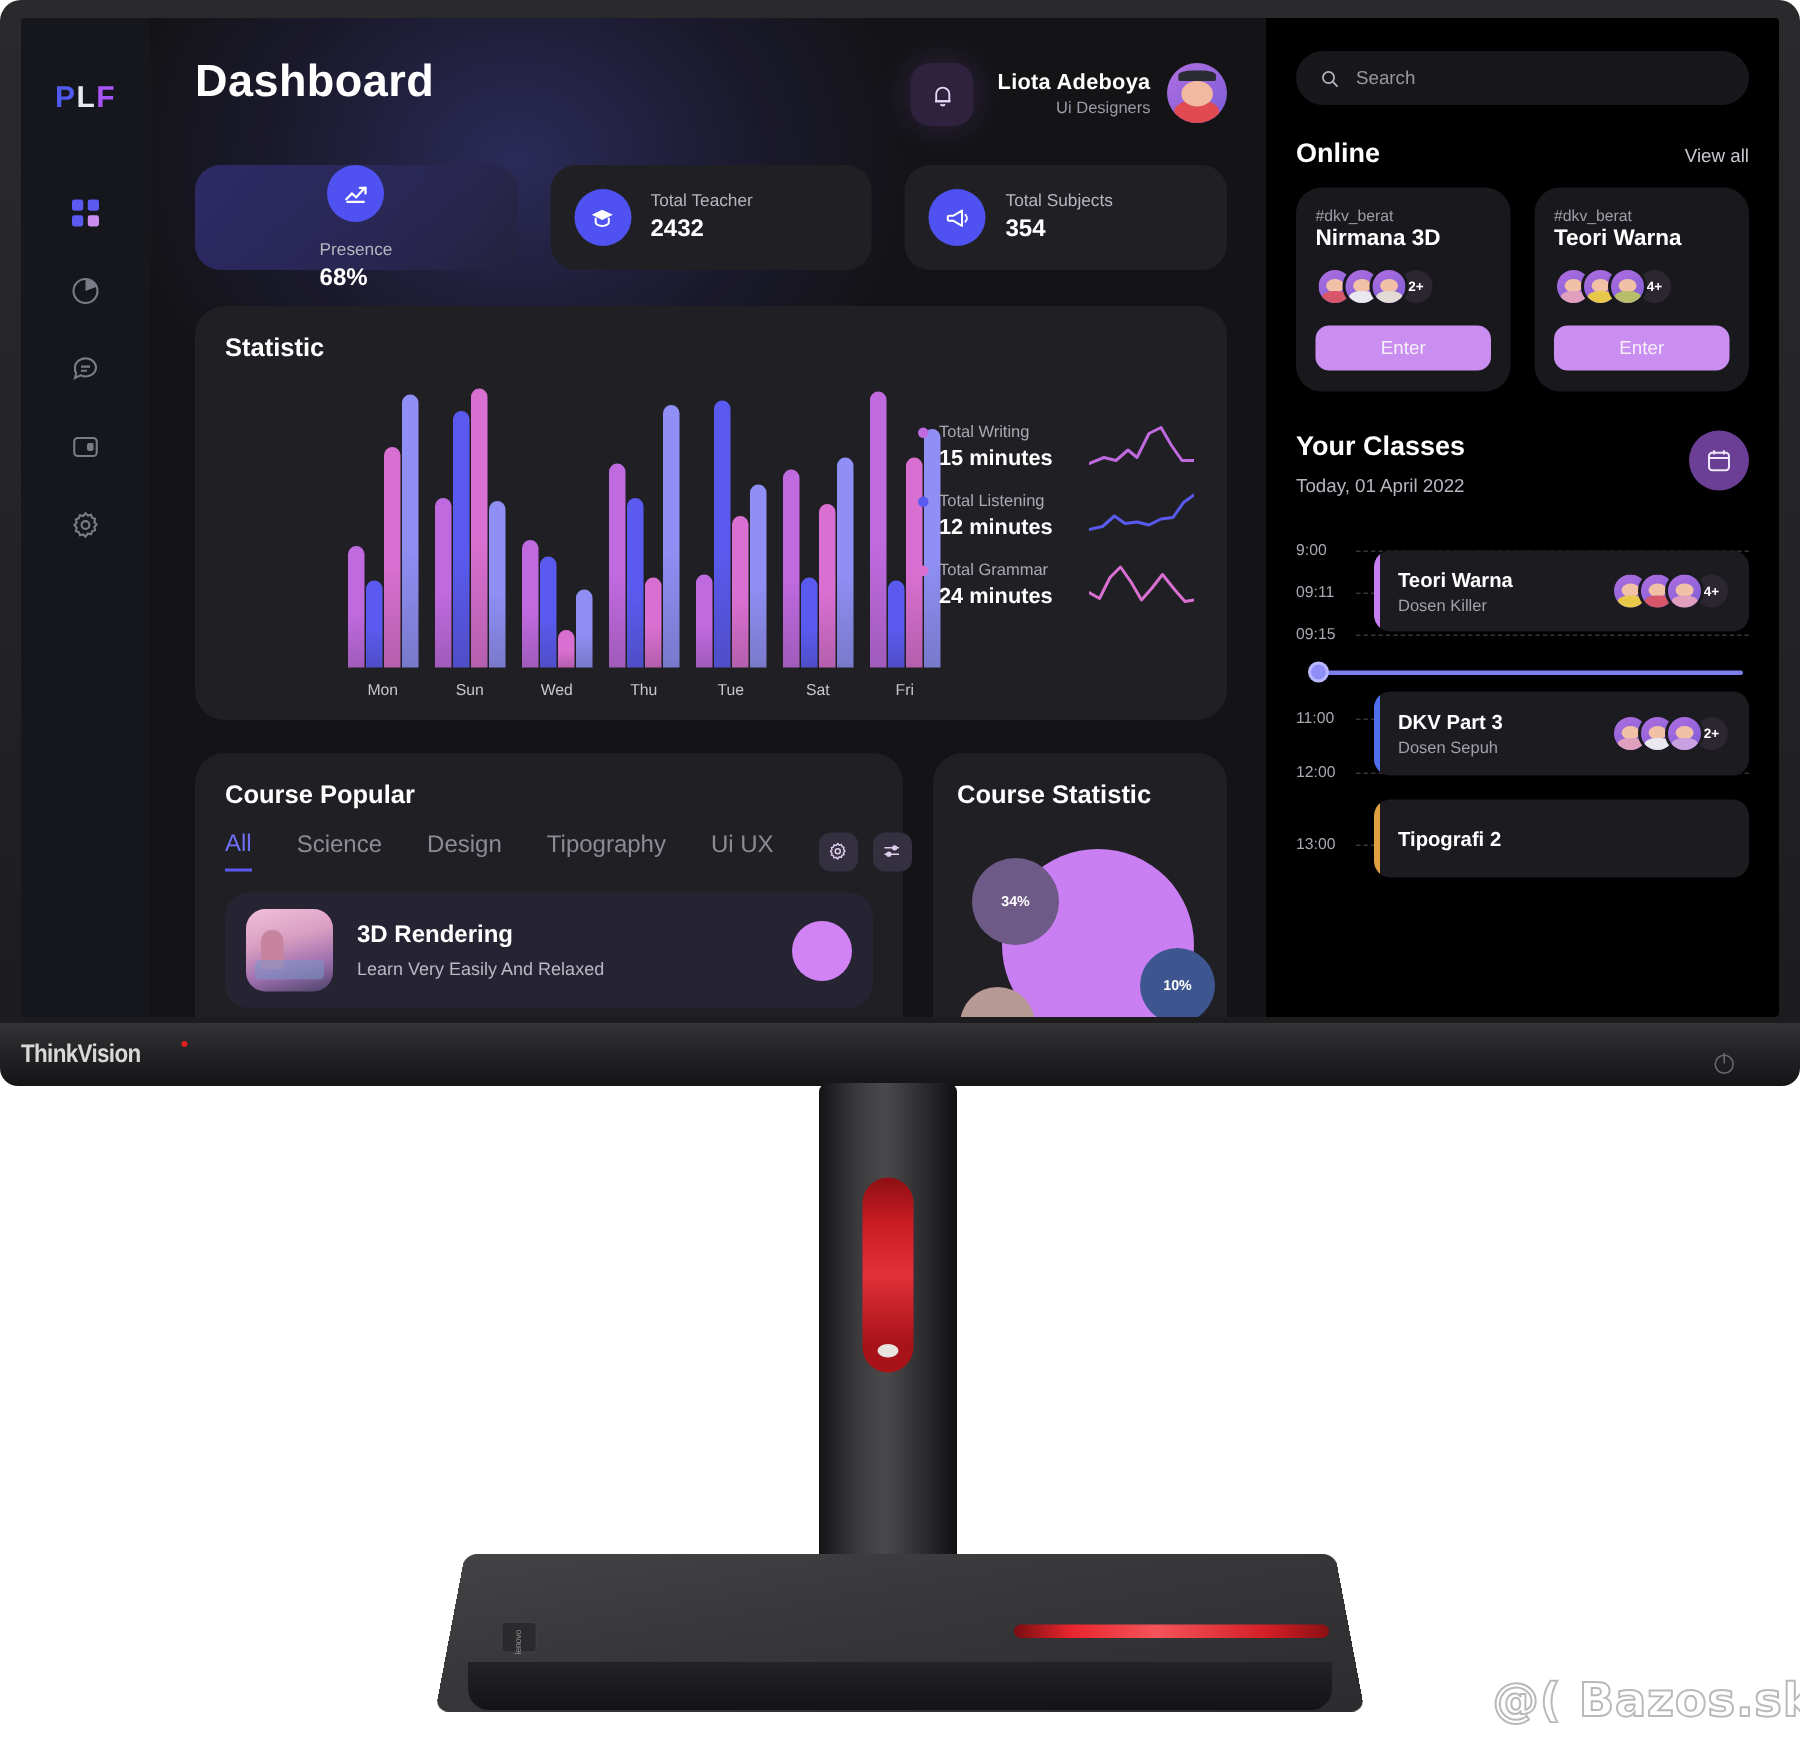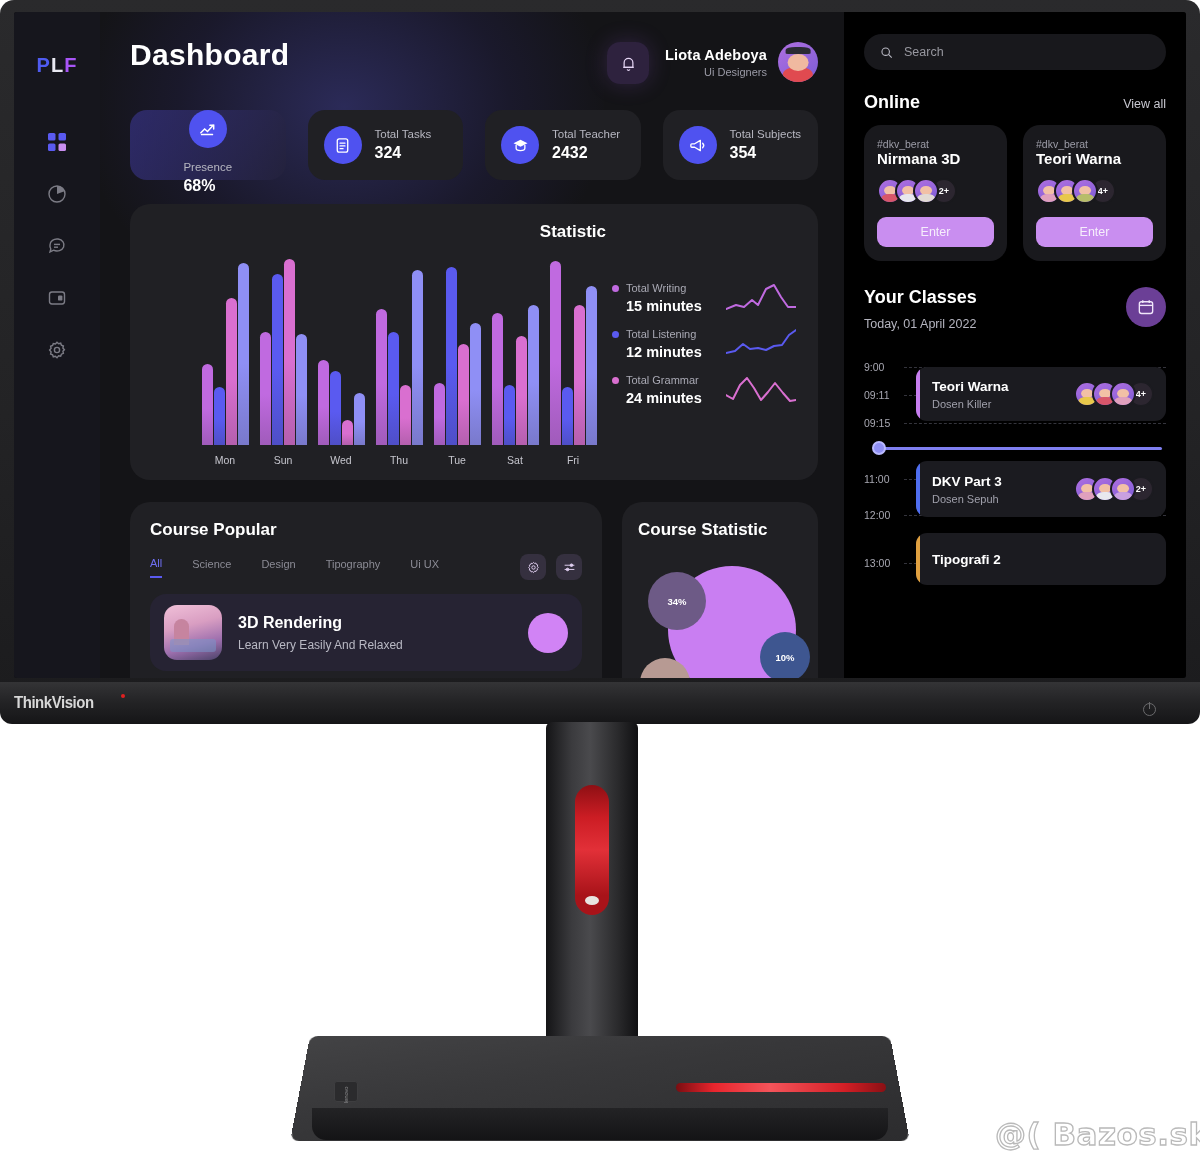--- a/index.html
+++ b/index.html
@@ -170,21 +170,21 @@
   }
   .stat-ico svg{ width:19px; height:19px; }
   .stat-label{ font-size:11.5px; color:#b6b6c0; margin-bottom:4px; }
   .stat-value{ font-size:16px; font-weight:bold; }
 
   
   #statistic-panel {
     background:#202024; border-radius:20px; padding:18px 22px 14px 20px;
     margin-bottom:22px; display:flex; height:276px;
   }
-  #stat-left{ flex:1; min-width:0; display:flex; flex-direction:column;align-items:flex-end; }
+  #stat-left{ flex:1; min-width:0; display:flex; flex-direction:row; }
   #statistic-title{ font-size:17px; font-weight:bold; margin-bottom:6px; }
   #bars-area{ flex:1; display:flex; align-items:flex-end; justify-content:space-around;
     padding:0 4px 0 10px; }
   .bar-group{ display:flex; flex-direction:column; align-items:center; width:58px; }
   .bars{ display:flex; align-items:flex-end; gap:1px; height:194px; }
   .bar{ width:11px; border-radius:6px 6px 0 0; }
   .bar-label{ font-size:10.5px; color:#c6c6ce; margin-top:9px; }
 
   #stat-legend{ width:190px; flex:0 0 190px; display:flex; flex-direction:column;
     justify-content:center; gap:10px; padding-left:6px; }
@@ -195,21 +195,21 @@
   .legend-val{ font-size:14.5px; font-weight:bold; margin-top:4px; margin-left:14px; }
   .spark{ width:70px; height:36px; flex:0 0 70px; }
 
   
   #bottom-row{ display:flex; gap:20px; }
   #course-popular{
     flex:1; background:#202024; border-radius:20px; padding:18px 20px; min-width:0;
   }
   .panel-title{ font-size:17px; font-weight:bold; }
   #course-tabs{ display:flex; align-items:center; margin-top:14px; gap:30px; position:relative; }
-  .ctab{ font-size:11px; color:#8b8b95; padding-bottom:7px; white-space:nowrap; }
+  .ctab{ font-size:16px; color:#8b8b95; padding-bottom:7px; white-space:nowrap; }
   .ctab.active{ color:#6f6ff5; border-bottom:2px solid #5a5af0; }
   #tab-actions{ margin-left:auto; display:flex; gap:10px; }
   .tab-act{ width:26px; height:26px; border-radius:8px; background:#35303f;
     display:flex; align-items:center; justify-content:center; }
   .tab-act svg{ width:13px; height:13px; }
   #course-item{
     margin-top:14px; background:#262333; border-radius:16px;
     display:flex; align-items:center; gap:16px; padding:11px 14px;
   }
   #course-thumb{ width:58px; height:55px; border-radius:13px; flex:0 0 58px;
@@ -384,34 +384,20 @@
                   </svg>
                 </div>
                 <div>
                   <div class="stat-label">Presence</div>
                   <div class="stat-value">68%</div>
                 </div>
               </div>
               <div class="stat-card">
                 <div class="stat-ico">
                   <svg viewBox="0 0 20 20">
-                    <rect x="4.5" y="3" width="11" height="14" rx="2" fill="none" stroke="#fff" stroke-width="1.4"></rect>
-                    <line x1="7.4" y1="7.5" x2="12.6" y2="7.5" stroke="#fff" stroke-width="1.3" stroke-linecap="round"></line>
-                    <line x1="7.4" y1="10.5" x2="12.6" y2="10.5" stroke="#fff" stroke-width="1.3" stroke-linecap="round"></line>
-                    <line x1="7.4" y1="13.3" x2="10.6" y2="13.3" stroke="#fff" stroke-width="1.3" stroke-linecap="round"></line>
-                  </svg>
-                </div>
-                <div>
-                  <div class="stat-label">Total Tasks</div>
-                  <div class="stat-value">324</div>
-                </div>
-              </div>
-              <div class="stat-card">
-                <div class="stat-ico">
-                  <svg viewBox="0 0 20 20">
                     <path d="M10 4L2.6 7.6 10 11.2l7.4-3.6z" fill="#fff"></path>
                     <path d="M5.4 9.6v3.4c0 1.3 2.1 2.4 4.6 2.4s4.6-1.1 4.6-2.4V9.6" fill="none" stroke="#fff" stroke-width="1.4"></path>
                   </svg>
                 </div>
                 <div>
                   <div class="stat-label">Total Teacher</div>
                   <div class="stat-value">2432</div>
                 </div>
               </div>
               <div class="stat-card">

